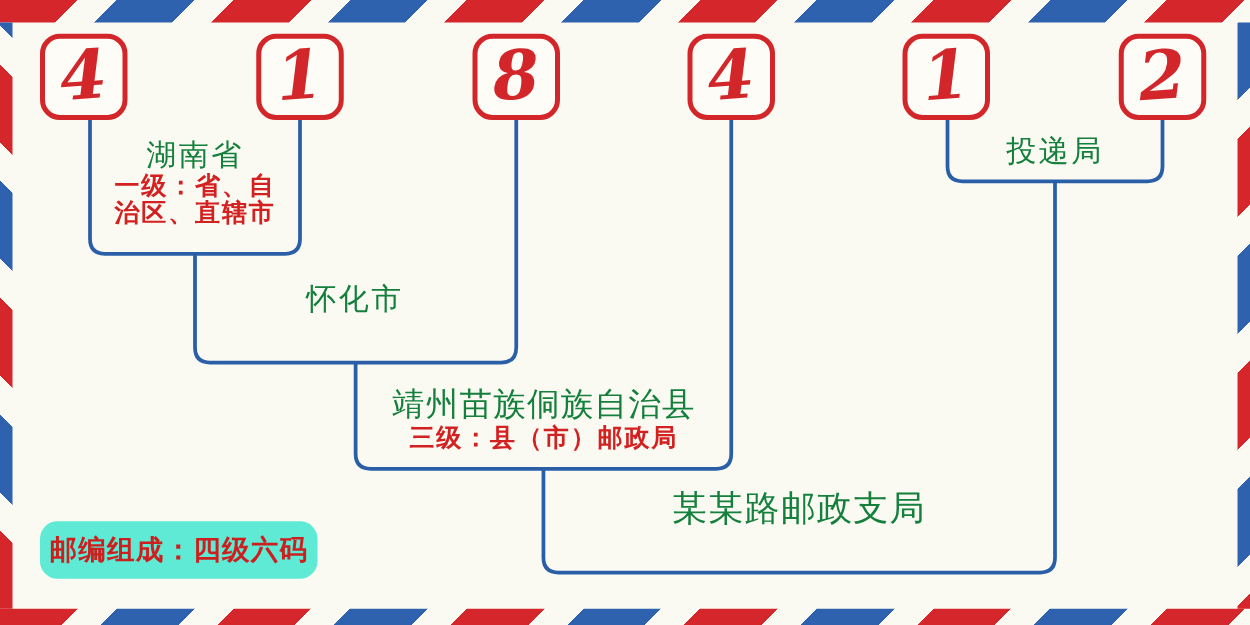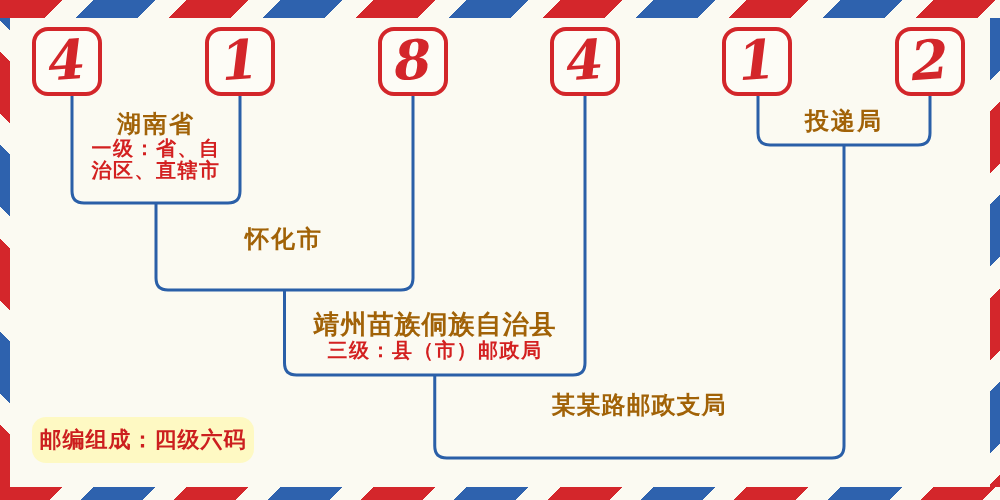--- a/index.html
+++ b/index.html
@@ -27,34 +27,34 @@
     border:4px solid #d3262a;border-radius:16px;background:#fdfcf6;
     display:flex;align-items:center;justify-content:center;
   }
   .digit{
     font-family:"DejaVu Serif","Liberation Serif",serif;
     font-style:italic;font-weight:bold;font-size:54px;line-height:1;
     color:#d3262a;transform:rotate(-4deg) translateY(-2px);
   }
 
   .label{position:absolute;text-align:center;transform:translateX(-50%);white-space:nowrap;}
-  .place{color:#a16207;font-weight:bold;font-size:24px;letter-spacing:2px;line-height:1.1;}
+  .place{color:#15803d;font-weight:normal;font-size:24px;letter-spacing:2px;line-height:1.1;}
   .level{color:#d32020;font-weight:bold;font-size:20px;letter-spacing:1.5px;
          white-space:pre-line;line-height:22px;margin-top:0;}
   .label-1{left:156px;top:111px;}
   .label-2{left:284px;top:226px;}
   .label-3{left:435px;top:310px;}
   .label-3 .place{font-size:26px;letter-spacing:1px;}
   .label-4{left:639px;top:392px;}
-  .label-4 .place{font-size:24px;letter-spacing:1px;}
+  .label-4 .place{font-size:28px;letter-spacing:1px;}
   .label-5{left:844px;top:108px;}
 
   .footer{
     position:absolute;left:32px;top:417px;width:222px;height:46px;
-    background:#fef9c3;border-radius:14px;
+    background:#5eead4;border-radius:14px;
     display:flex;align-items:center;justify-content:center;
   }
   .footer span{color:#cc1f1f;font-weight:bold;font-size:22px;letter-spacing:1px;}
 </style>
 </head>
 <body>
 
 <div>
 
   <div class="band band-top"></div>

